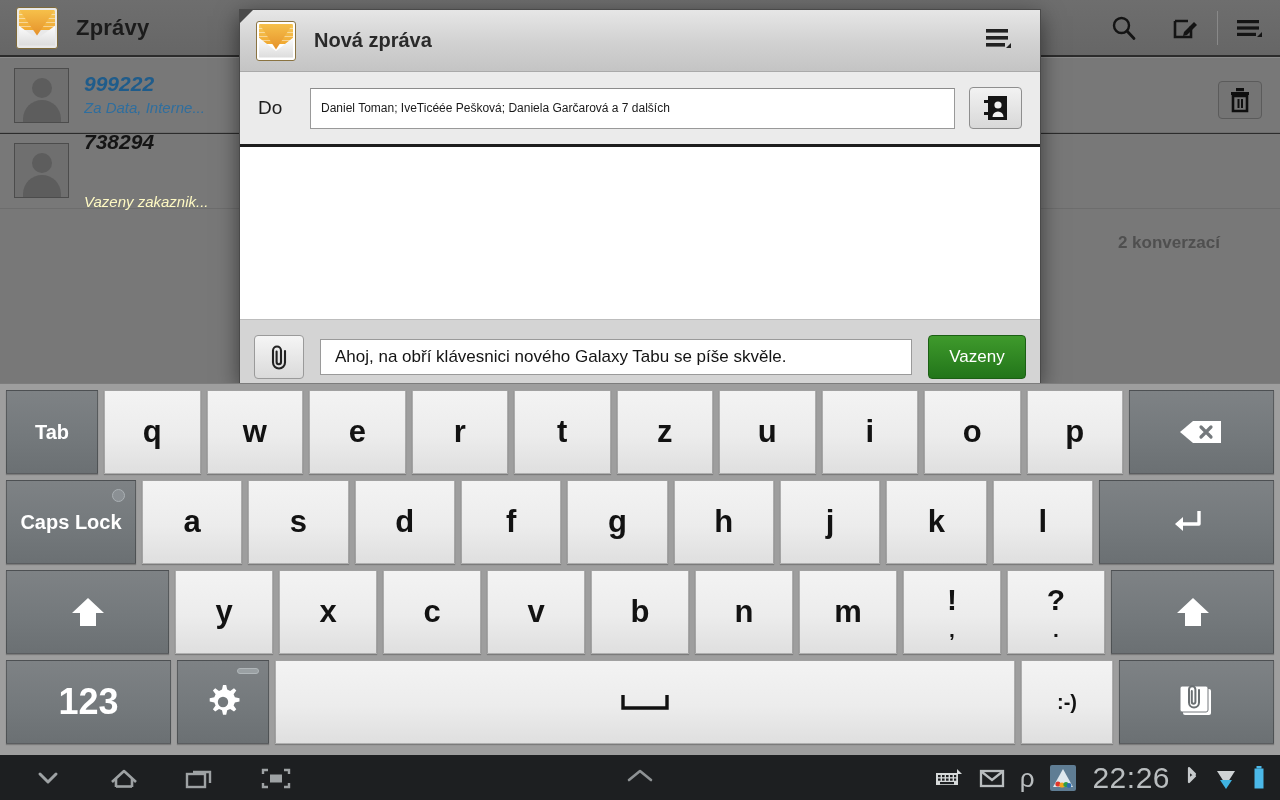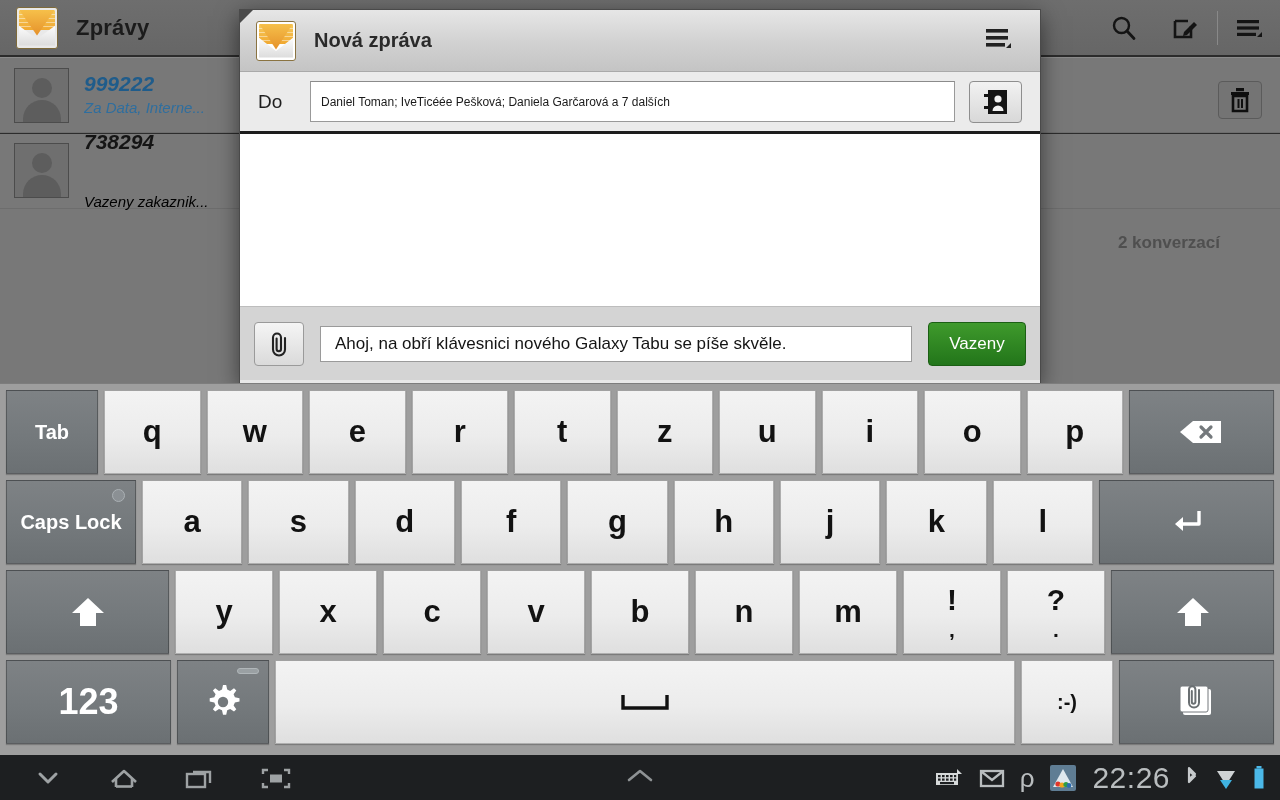--- a/index.html
+++ b/index.html
@@ -73,21 +73,21 @@
   .avatar::after {
     content:""; position:absolute; left:50%; top:31px; width:38px; height:30px;
     margin-left:-19px; border-radius: 19px 19px 0 0; background:#5d5d5d;
   }
   .convo-text { margin-left: 15px; overflow: hidden; font-style: italic; }
   .convo-name { font-size: 21px; font-weight: bold; line-height: 26px; }
   .convo-snip { font-size: 15px; line-height: 22px; }
   .convo-unread .convo-name { color: #1f5c8b; }
   .convo-unread .convo-snip { color: #2f6e9e; }
   .convo-read .convo-name { color: #151515; }
-  .convo-read .convo-snip { color: #000000; margin-top: 36px; }
+  .convo-read .convo-snip { color: #fef9c3; margin-top: 36px; }
   .convo-count {
     text-align: right; padding-right: 60px; padding-top: 24px;
     font-size: 17px; color: #4f4f4f; font-weight: bold;
   }
   .bg-trash {
     position: absolute; right: 18px; top: 81px;
     width: 44px; height: 38px; border-radius: 4px;
     border: 1px solid #5b5b5b; background: #747474;
     display: flex; align-items: center; justify-content: center;
   }
@@ -113,21 +113,21 @@
     width: 40px; height: 40px; margin-left: 16px; position: relative;
     border: 1px solid #8a7341; border-radius: 3px; overflow: hidden; background:#fff;
   }
   .dlg-title {
     margin-left: 18px; font-size: 20px; font-weight: bold; color: #2a2a2a;
   }
   .dlg-menu { margin-left: auto; margin-right: 26px; }
 
   .dlg-body { background: #ffffff; }
   .to-row {
-    display: flex; align-items: center; height: 62px;
+    display: flex; align-items: center; height: 75px;
     background: #ebebeb; padding: 0 18px;
     border-bottom: 3px solid #1d1d1d;
   }
   .to-label { font-size: 19px; color: #1e1e1e; width: 52px; }
   .to-field {
     flex: 1; height: 41px; background: #fff;
     border: 1px solid #999; border-top-color:#8b8b8b;
     display: flex; align-items: center; padding: 0 10px;
     font-size: 12px; color: #1a1a1a; overflow: hidden; white-space: nowrap;
   }

